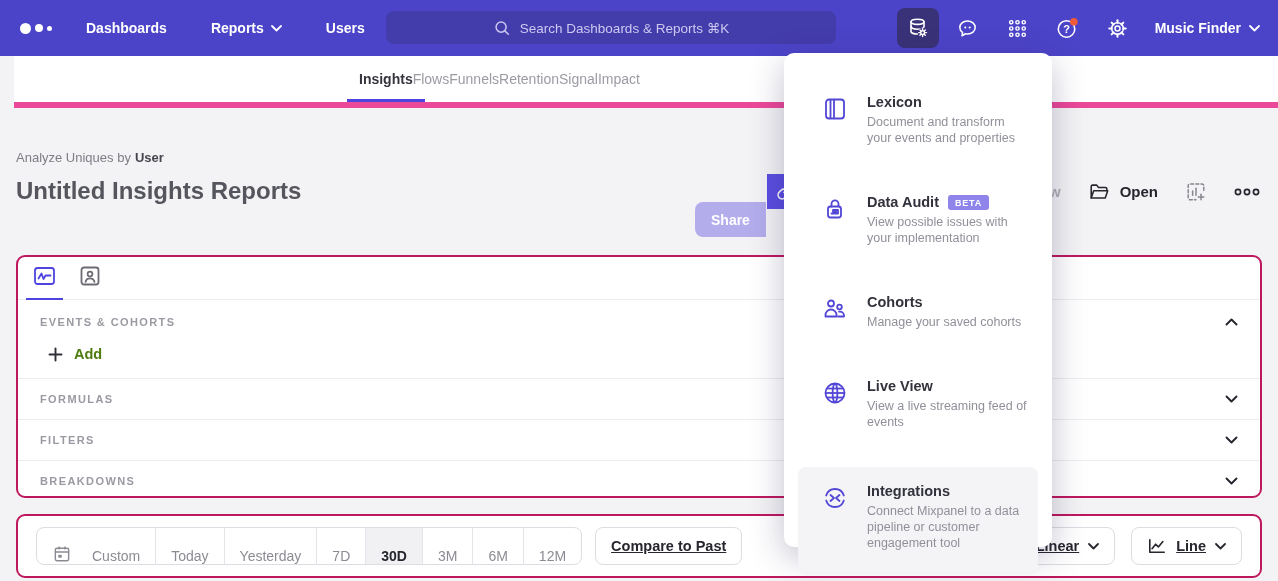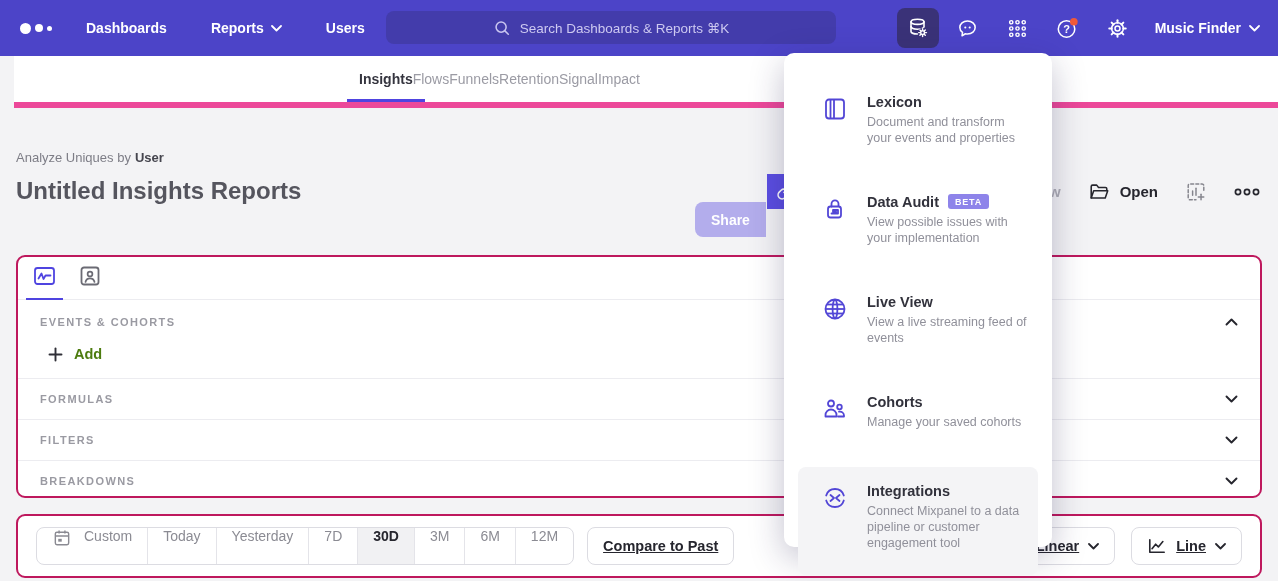--- a/index.html
+++ b/index.html
@@ -60,37 +60,37 @@
   .seclabel { font-size:11px; font-weight:700; letter-spacing:1.4px; color:#9a9aa2; }
   .secrow.head { height:36px; padding-top:8px; }
   .addrow { display:flex; align-items:center; gap:11px; padding:10px 22px 16px 30px; cursor:pointer; width:max-content; }
   .addrow span { font-size:14.5px; font-weight:600; color:#4d7c0f; }
   .collapsed { height:41px; border-top:1px solid #ececf0; }
 
   
   .bottombar { left:16px; top:514px; width:1246px; height:64px; display:flex; align-items:center;
                padding:0 18px; }
   .seg { display:flex; align-items:stretch; height:38px; border:1px solid #dcdce2; border-radius:8px; overflow:hidden; }
-  .segcell { display:flex; align-items:flex-start; padding:0 15px; font-size:14px; color:#8b8b93;
-             border-right:1px solid #e4e4e9; cursor:pointer; gap:12px; white-space:nowrap; }
+  .segcell { display:flex; align-items:flex-end; padding:0 15px; font-size:14px; color:#8b8b93;
+             border-right:1px solid #e4e4e9; cursor:pointer; gap:20px; white-space:nowrap; }
   .segcell:last-child { border-right:none; }
   .segcell.sel { background:#f1f1f3; color:#26262e; font-weight:600; }
   .btn { display:flex; align-items:center; gap:9px; height:38px; border:1px solid #dcdce2;
          border-radius:8px; background:#fff; padding:0 15px; font-size:14.5px; color:#26262e;
          font-weight:600; cursor:pointer; white-space:nowrap;text-decoration:underline; }
   .comparebtn { margin-left:13px; font-weight:700; }
   .rightctrls { margin-left:auto; display:flex; gap:16px; }
 
   
   .menu { position:absolute; left:784px; top:53px; width:268px; height:494px; background:#fff;
           border-radius:10px; box-shadow:0 10px 34px rgba(35,30,80,0.28); z-index:40;
           padding:30px 14px 14px 14px; }
   .menuitem { display:flex; gap:19px; padding:11px 10px 11px 24px; border-radius:8px; cursor:pointer; }
   .menuitem .mtxt { flex:1; }
-  .mtitle { font-size:14.5px; font-weight:700; color:#32323c; display:flex; align-items:flex-start; }
+  .mtitle { font-size:14.5px; font-weight:700; color:#32323c; display:flex; align-items:flex-end; }
   .mdesc { font-size:12.5px; color:#90909a; line-height:1.28; margin-top:4px; max-width:170px; }
   .badge { display:inline-block; background:#8e84ea; color:#fff; font-size:9px; font-weight:700;
            letter-spacing:0.8px; padding:2.5px 7px; border-radius:3px; margin-left:9px; }
   .menuitem.hl { background:#f4f4f6; padding-top:16px; padding-bottom:24px; }
   .mi-gap { margin-bottom:26px; }
   .micon { flex:0 0 26px; padding-top:2px; }
 </style>
 </head>
 <body>
 
@@ -421,53 +421,53 @@
           <span>Data Audit</span>
           <span class="badge">BETA</span>
         </div>
         <div class="mdesc">View possible issues with your implementation</div>
       </div>
     </div>
 
     <div class="menuitem mi-gap">
       <div class="micon">
         <svg width="26" height="26" viewBox="0 0 26 26">
+          <g fill="none" stroke="#5246d6" stroke-width="1.8" stroke-linecap="round">
+            <circle cx="9" cy="7.5" r="3"></circle>
+            <circle cx="17.5" cy="11" r="2.3"></circle>
+            <path d="M3.5,20.5 v-1.5 a5.5,5.5 0 0 1 11,0 v1.5 z" stroke-linejoin="round"></path>
+            <path d="M16,20.5 h6 v-1 a4,4 0 0 0 -5,-3.8" stroke-linejoin="round"></path>
+          </g>
+        </svg>
+      </div>
+      <div class="mtxt">
+        <div class="mtitle">
+            <span>Cohorts</span>
+          </div>
+        <div class="mdesc">Manage your saved cohorts</div>
+      </div>
+    </div>
+
+    <div class="menuitem mi-gap">
+      <div class="micon">
+        <svg width="26" height="26" viewBox="0 0 26 26">
           <g fill="none" stroke="#5246d6" stroke-width="1.8">
             <circle cx="13" cy="13" r="9.5"></circle>
             <line x1="3.5" y1="13" x2="22.5" y2="13"></line>
             <path d="M13,3.5 c3.2,2.4 3.2,16.6 0,19 M13,3.5 c-3.2,2.4 -3.2,16.6 0,19"></path>
             <line x1="5" y1="8.5" x2="21" y2="8.5"></line>
             <line x1="5" y1="17.5" x2="21" y2="17.5"></line>
           </g>
         </svg>
       </div>
       <div class="mtxt">
         <div class="mtitle">
             <span>Live View</span>
           </div>
         <div class="mdesc">View a live streaming feed of events</div>
-      </div>
-    </div>
-
-    <div class="menuitem mi-gap">
-      <div class="micon">
-        <svg width="26" height="26" viewBox="0 0 26 26">
-          <g fill="none" stroke="#5246d6" stroke-width="1.8" stroke-linecap="round">
-            <circle cx="9" cy="7.5" r="3"></circle>
-            <circle cx="17.5" cy="11" r="2.3"></circle>
-            <path d="M3.5,20.5 v-1.5 a5.5,5.5 0 0 1 11,0 v1.5 z" stroke-linejoin="round"></path>
-            <path d="M16,20.5 h6 v-1 a4,4 0 0 0 -5,-3.8" stroke-linejoin="round"></path>
-          </g>
-        </svg>
-      </div>
-      <div class="mtxt">
-        <div class="mtitle">
-            <span>Cohorts</span>
-          </div>
-        <div class="mdesc">Manage your saved cohorts</div>
       </div>
     </div>
 
     <div class="menuitem hl">
       <div class="micon">
         <svg width="26" height="26" viewBox="0 0 26 26">
           <g fill="none" stroke="#5246d6" stroke-width="1.8" stroke-linecap="round" stroke-linejoin="round">
             <path d="M4.2,10.5 a9.2,9.2 0 0 1 17.6,0"></path>
             <path d="M21.8,15.5 a9.2,9.2 0 0 1 -17.6,0"></path>
             <polyline points="8.5,10 12,13 8.5,16"></polyline>

